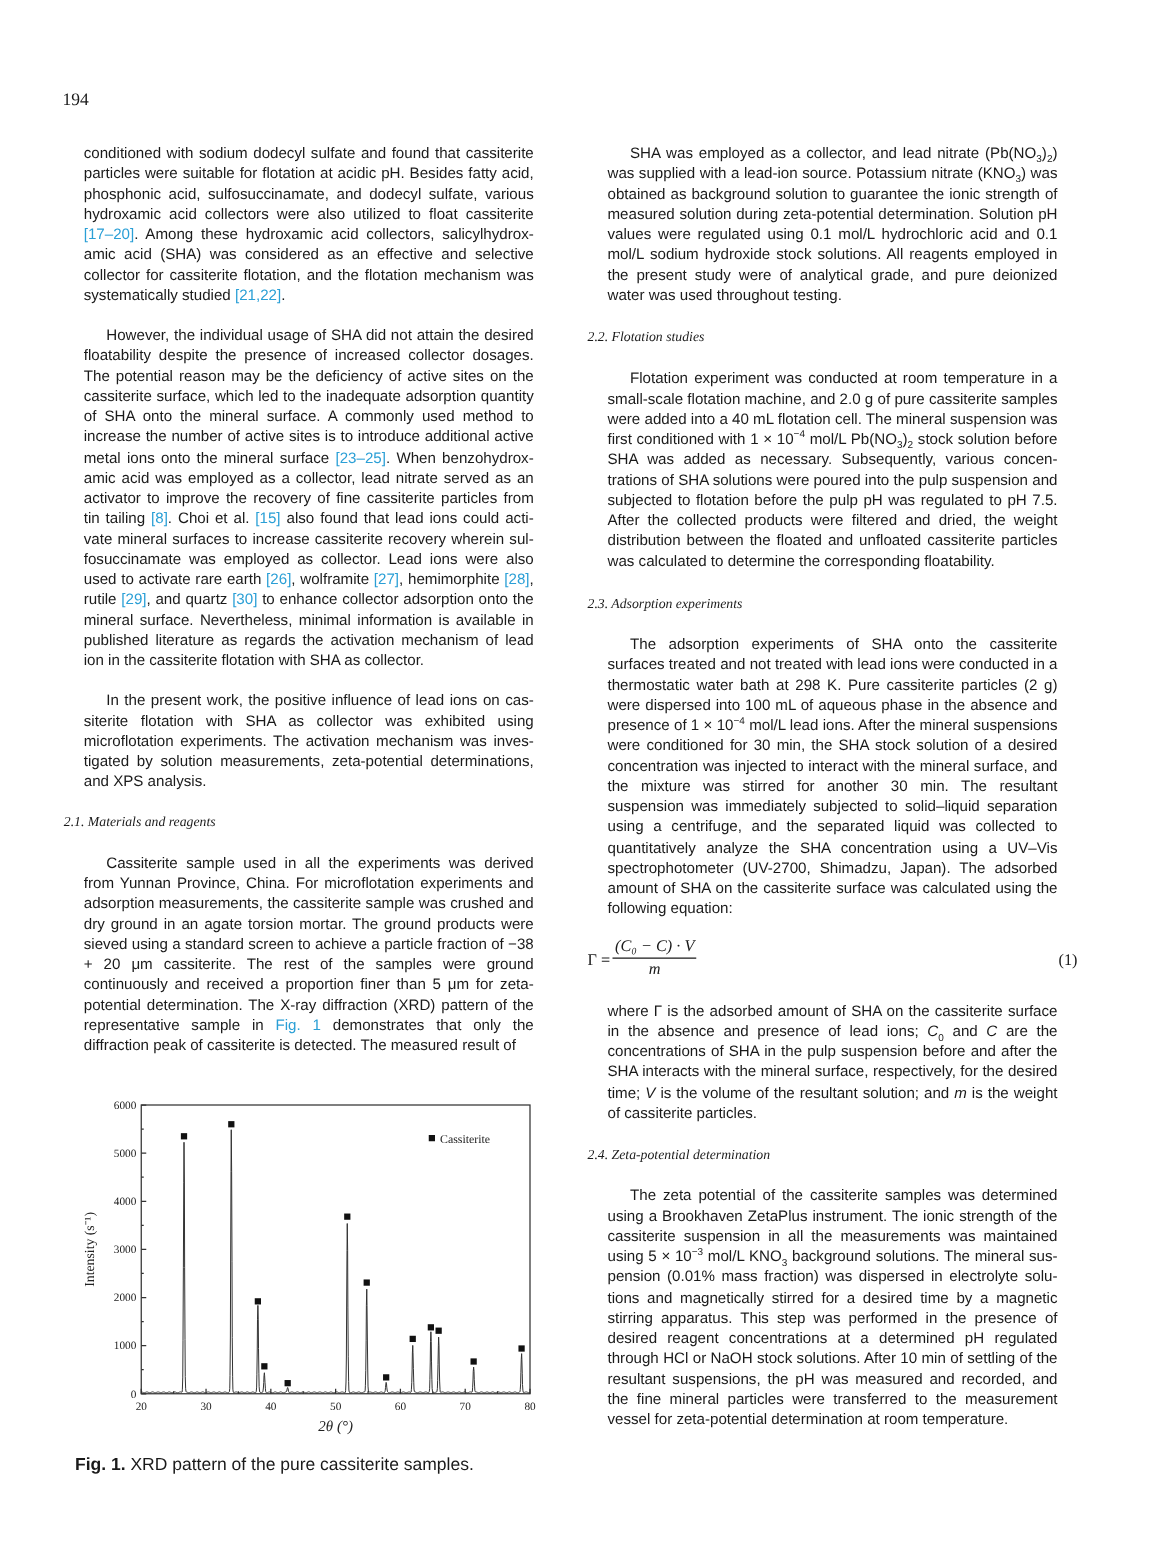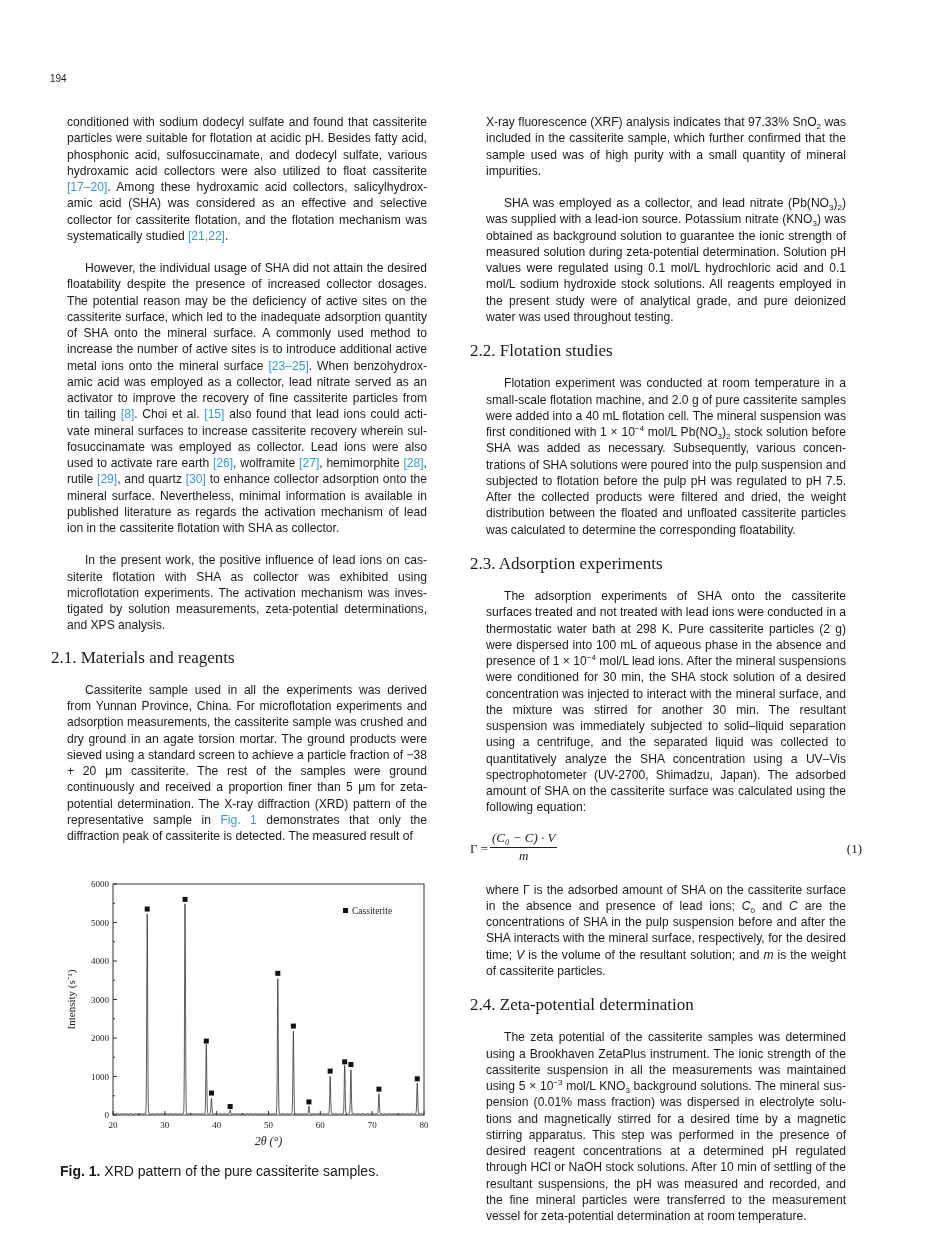--- a/index.html
+++ b/index.html
@@ -1,31 +1,31 @@
 <!DOCTYPE html>
 <html><head>
 <meta charset="utf-8">
 <style>
   html, body { margin: 0; padding: 0; background: #ffffff; }
   body { width: 925px; height: 1234px; position: relative; overflow: hidden;
          font-family: "DejaVu Serif", serif; color: #1a1a1a; }
   .running-head { position: absolute; top: 73px; left: 50px; width: 810px; height: 14px;
-                  font-family: Liberation Sans, sans-serif; font-size: 10px; }
+                  font-family: Liberation Serif, serif; font-size: 14px; }
   .running-head .pnum { position: absolute; left: 0; top: 0; }
   .running-head .jtitle { position: absolute; left: 0; right: 0; top: 0; text-align: center; font-style: italic; }
   .col { position: absolute; top: 98px; width: 392px;
          font-family: "Liberation Sans", sans-serif; font-size: 12.1px; line-height: 16.25px;
          text-align: justify; hyphens: manual; }
   .col-left { left: 51px; }
   .col-right { left: 470px; }
   .col p { margin: 16px; }
   .col p.indent { text-indent: 18px; }
   .ref { color: #2a9fd6; }
   .h-section { font-weight: bold; margin: 24px 0 16px 0 !important; font-size: 12.5px; }
-  .h-sub { font-family: "Liberation Serif", serif; font-size: 17px; margin: 14px 0 16px 0 !important; }
+  .h-sub { font-style: italic; font-family: "Liberation Serif", serif; font-size: 11px; margin: 14px 0 16px 0 !important; }
   .h-sub.first { margin-top: 0 !important; }
   sub, sup { font-size: 8px; line-height: 0; }
   .equation { position: relative; height: 34px; margin: 6px 0 4px 0; font-family: "Liberation Serif", serif; font-size: 13px; }
   .equation .lhs { position: absolute; left: 0; top: 9px; }
   .equation .frac { position: absolute; left: 20px; top: -2px; text-align: center; }
   .equation .num { display: block; border-bottom: 1px solid #1a1a1a; padding: 0 2px 1px 2px; font-style: italic; }
   .equation .den { display: block; font-style: italic; }
   .equation .eqnum { position: absolute; right: 0; top: 9px; }
   .figure { position: absolute; left: 60px; top: 876px; width: 380px; height: 300px; }
   .figure svg { position: absolute; left: 0; top: 0; }
@@ -120,21 +120,20 @@
       </g>
     <g id="chart-legend">
         <rect x="283" y="32" width="5" height="5" fill="#111"></rect>
         <text x="292" y="38" style="font-family:&quot;Liberation Serif&quot;,serif;font-size:9.5px;fill:#222">Cassiterite</text>
       </g>
   </svg>
   <div class="fig-caption"><b>Fig. 1.</b><span> XRD pattern of the pure cassiterite samples.</span></div>
 </div>
 
 <div class="col col-right">
-  <p><span>X-ray fluorescence (XRF) analysis indicates that 97.33% SnO</span><sub>2</sub><span> was included in the cassiterite sample, which further confirmed that the sample used was of high purity with a small quantity of min­eral impurities.</span></p>
 
   <p class="indent"><span>SHA was employed as a collector, and lead nitrate (Pb(NO</span><sub>3</sub><span>)</span><sub>2</sub><span>) was supplied with a lead-ion source. Potassium nitrate (KNO</span><sub>3</sub><span>) was obtained as background solution to guarantee the ionic strength of measured solution during zeta-potential determina­tion. Solution pH values were regulated using 0.1 mol/L hydrochlo­ric acid and 0.1 mol/L sodium hydroxide stock solutions. All reagents employed in the present study were of analytical grade, and pure deionized water was used throughout testing.</span></p>
 
   <p class="h-sub" style="margin-top:18px !important;">2.2. Flotation studies</p>
 
   <p class="indent" style="margin-top:6px;"><span>Flotation experiment was conducted at room temperature in a small-scale flotation machine, and 2.0 g of pure cassiterite samples were added into a 40 mL flotation cell. The mineral suspension was first conditioned with 1 × 10</span><sup>−4</sup><span> mol/L Pb(NO</span><sub>3</sub><span>)</span><sub>2</sub><span> stock solution before SHA was added as necessary. Subsequently, various concen­trations of SHA solutions were poured into the pulp suspension and subjected to flotation before the pulp pH was regulated to pH 7.5. After the collected products were filtered and dried, the weight distribution between the floated and unfloated cassiterite particles was calculated to determine the corresponding floatability.</span></p>
 
   <p class="h-sub" style="margin-top:18px !important;">2.3. Adsorption experiments</p>
 
   <p class="indent" style="margin-top:6px;"><span>The adsorption experiments of SHA onto the cassiterite surfaces treated and not treated with lead ions were conducted in a thermo­static water bath at 298 K. Pure cassiterite particles (2 g) were dis­persed into 100 mL of aqueous phase in the absence and presence of 1 × 10</span><sup>−4</sup><span> mol/L lead ions. After the mineral suspensions were conditioned for 30 min, the SHA stock solution of a desired concen­tration was injected to interact with the mineral surface, and the mixture was stirred for another 30 min. The resultant suspension was immediately subjected to solid–liquid separation using a cen­trifuge, and the separated liquid was collected to quantitatively analyze the SHA concentration using a UV–Vis spectrophotometer (UV-2700, Shimadzu, Japan). The adsorbed amount of SHA on the cassiterite surface was calculated using the following equation:</span></p>

